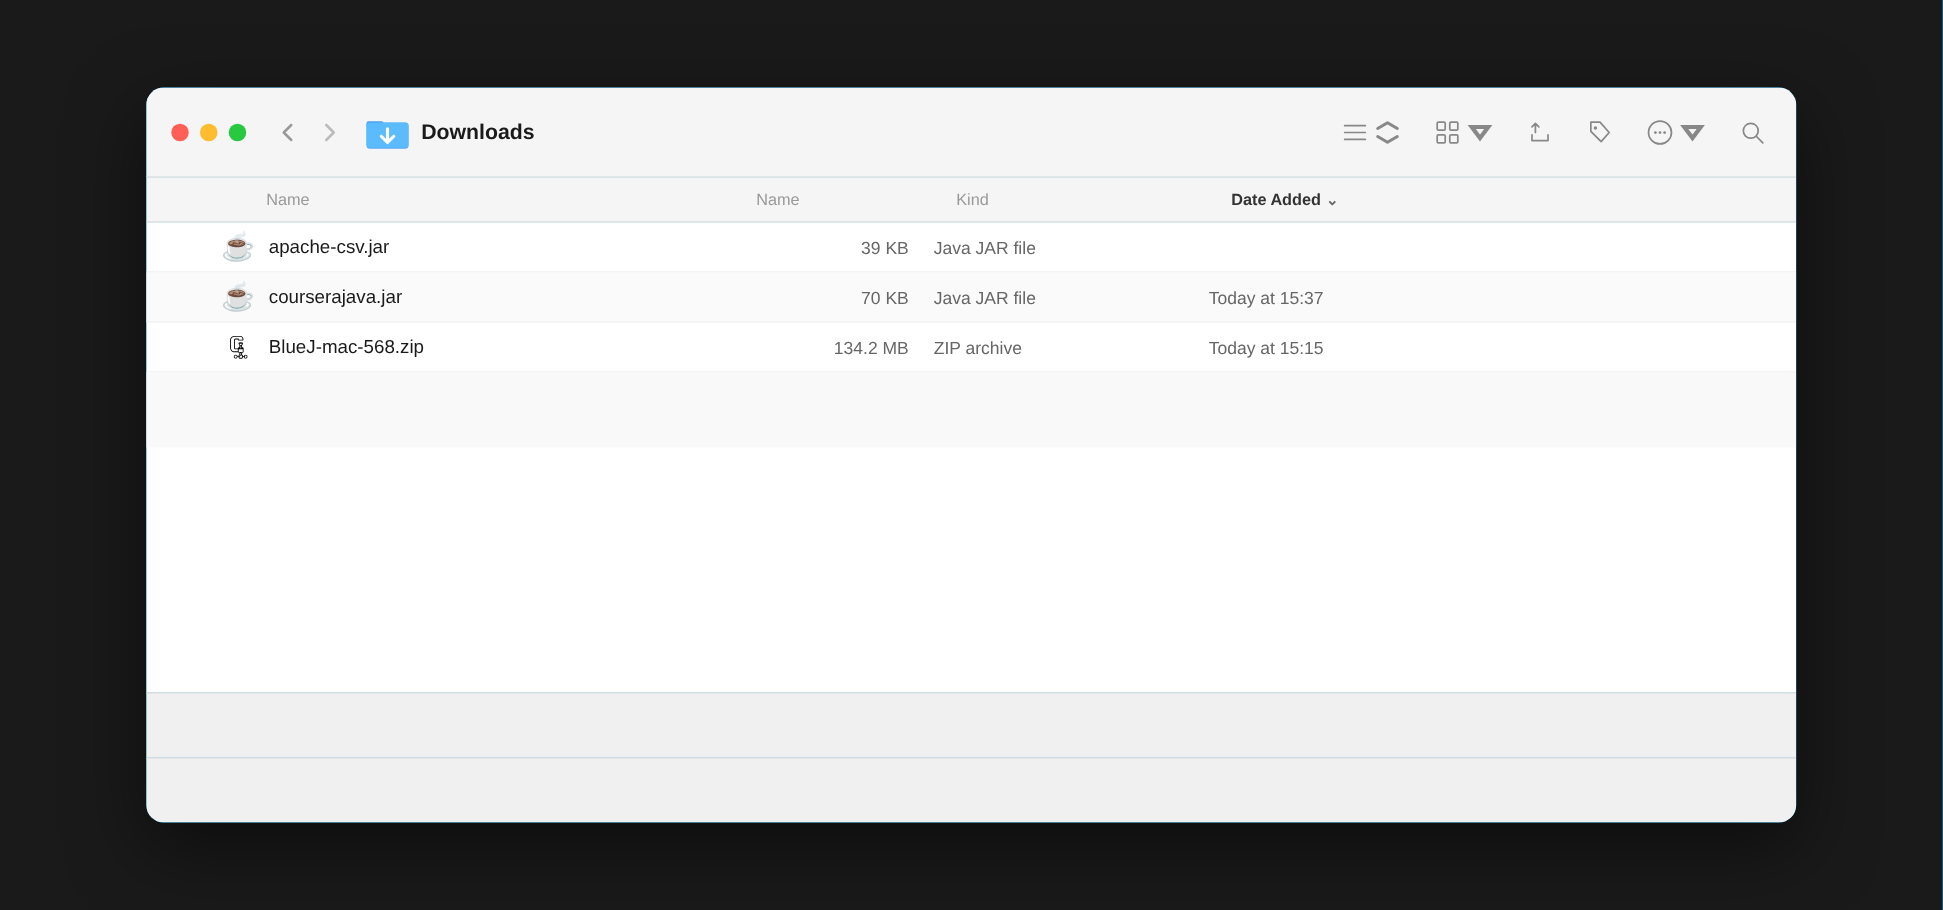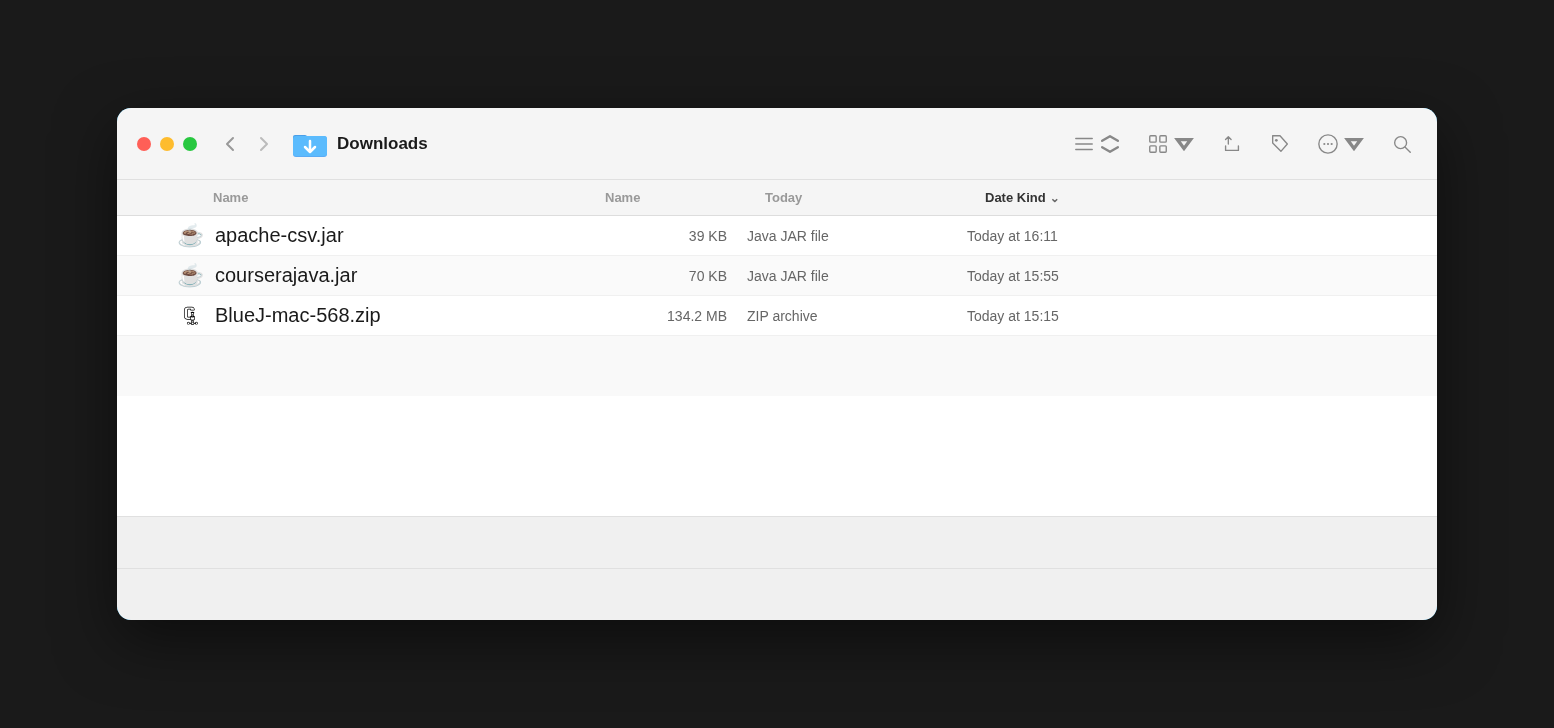--- a/index.html
+++ b/index.html
@@ -9,21 +9,21 @@
       display: flex;
       justify-content: center;
       align-items: center;
       width: 1554px;
       height: 728px;
       font-family: -apple-system, BlinkMacSystemFont, "SF Pro Text", "Helvetica Neue", sans-serif;
     }
 
     .window {
       width: 1320px;
-      height: 512px;
+      height: 588px;
       background: #0ea5e9;
       border-radius: 14px;
       box-shadow: 0 20px 60px rgba(0,0,0,0.5);
       overflow: hidden;
       display: flex;
       flex-direction: column;
     }
 
     
     .titlebar {
@@ -131,21 +131,21 @@
       height: 36px;
       align-items: center;
       border-bottom: 1px solid #ddd;
       background: #f5f5f5;
       flex-shrink: 0;
     }
 
     .col-header {
       font-size: 13px;
       color: #999;
-      font-weight: 700;
+      font-weight: 400;
     }
 
     .col-header.active {
       font-weight: 700;
       color: #333;
       display: flex;
       align-items: center;
       gap: 4px;
     }
 
@@ -177,21 +177,21 @@
     .file-icon {
       width: 28px;
       height: 28px;
       display: flex;
       align-items: center;
       justify-content: center;
       font-size: 22px;
     }
 
     .file-name-text {
-      font-size: 20px;
+      font-size: 15px;
       color: #1a1a1a;
     }
 
     .file-size, .file-kind, .file-date {
       font-size: 14px;
       color: #666;
     }
 
     .file-size { text-align: right; padding-right: 20px; }
 
@@ -298,47 +298,46 @@
           <circle cx="10.5" cy="10.5" r="6.5" stroke-linecap="round"></circle>
           <line x1="15.5" y1="15.5" x2="21" y2="21" stroke-linecap="round"></line>
         </svg>
       </button>
     </div>
   </div>
 
   <div class="column-headers">
     <span class="col-header">Name</span>
     <span class="col-header">Name</span>
-    <span class="col-header">Today</span>
+    <span class="col-header">Kind</span>
     <span class="col-header active">
-      <span>Date Kind</span>
+      <span>Date Added</span>
       <span class="chevron-down">⌄</span>
     </span>
   </div>
 
   <div class="file-list">
 
     <div class="file-row">
       <div class="file-name-cell">
         <span class="file-icon">☕</span>
         <span class="file-name-text">apache-csv.jar</span>
       </div>
       <span class="file-size">39 KB</span>
       <span class="file-kind">Java JAR file</span>
-      <span class="file-date">Today at 16:11</span>
     </div>
 
     <div class="file-row stripe">
       <div class="file-name-cell">
         <span class="file-icon">☕</span>
         <span class="file-name-text">courserajava.jar</span>
       </div>
       <span class="file-size">70 KB</span>
       <span class="file-kind">Java JAR file</span>
-      <span class="file-date">Today at 15:55</span>
+      <span class="file-date">Today at 15:37</span>
     </div>
 
     <div class="file-row">
       <div class="file-name-cell">
         <span class="file-icon" style="font-size:18px;">🗜</span>
         <span class="file-name-text">BlueJ-mac-568.zip</span>
       </div>
       <span class="file-size">134.2 MB</span>
       <span class="file-kind">ZIP archive</span>
       <span class="file-date">Today at 15:15</span>

